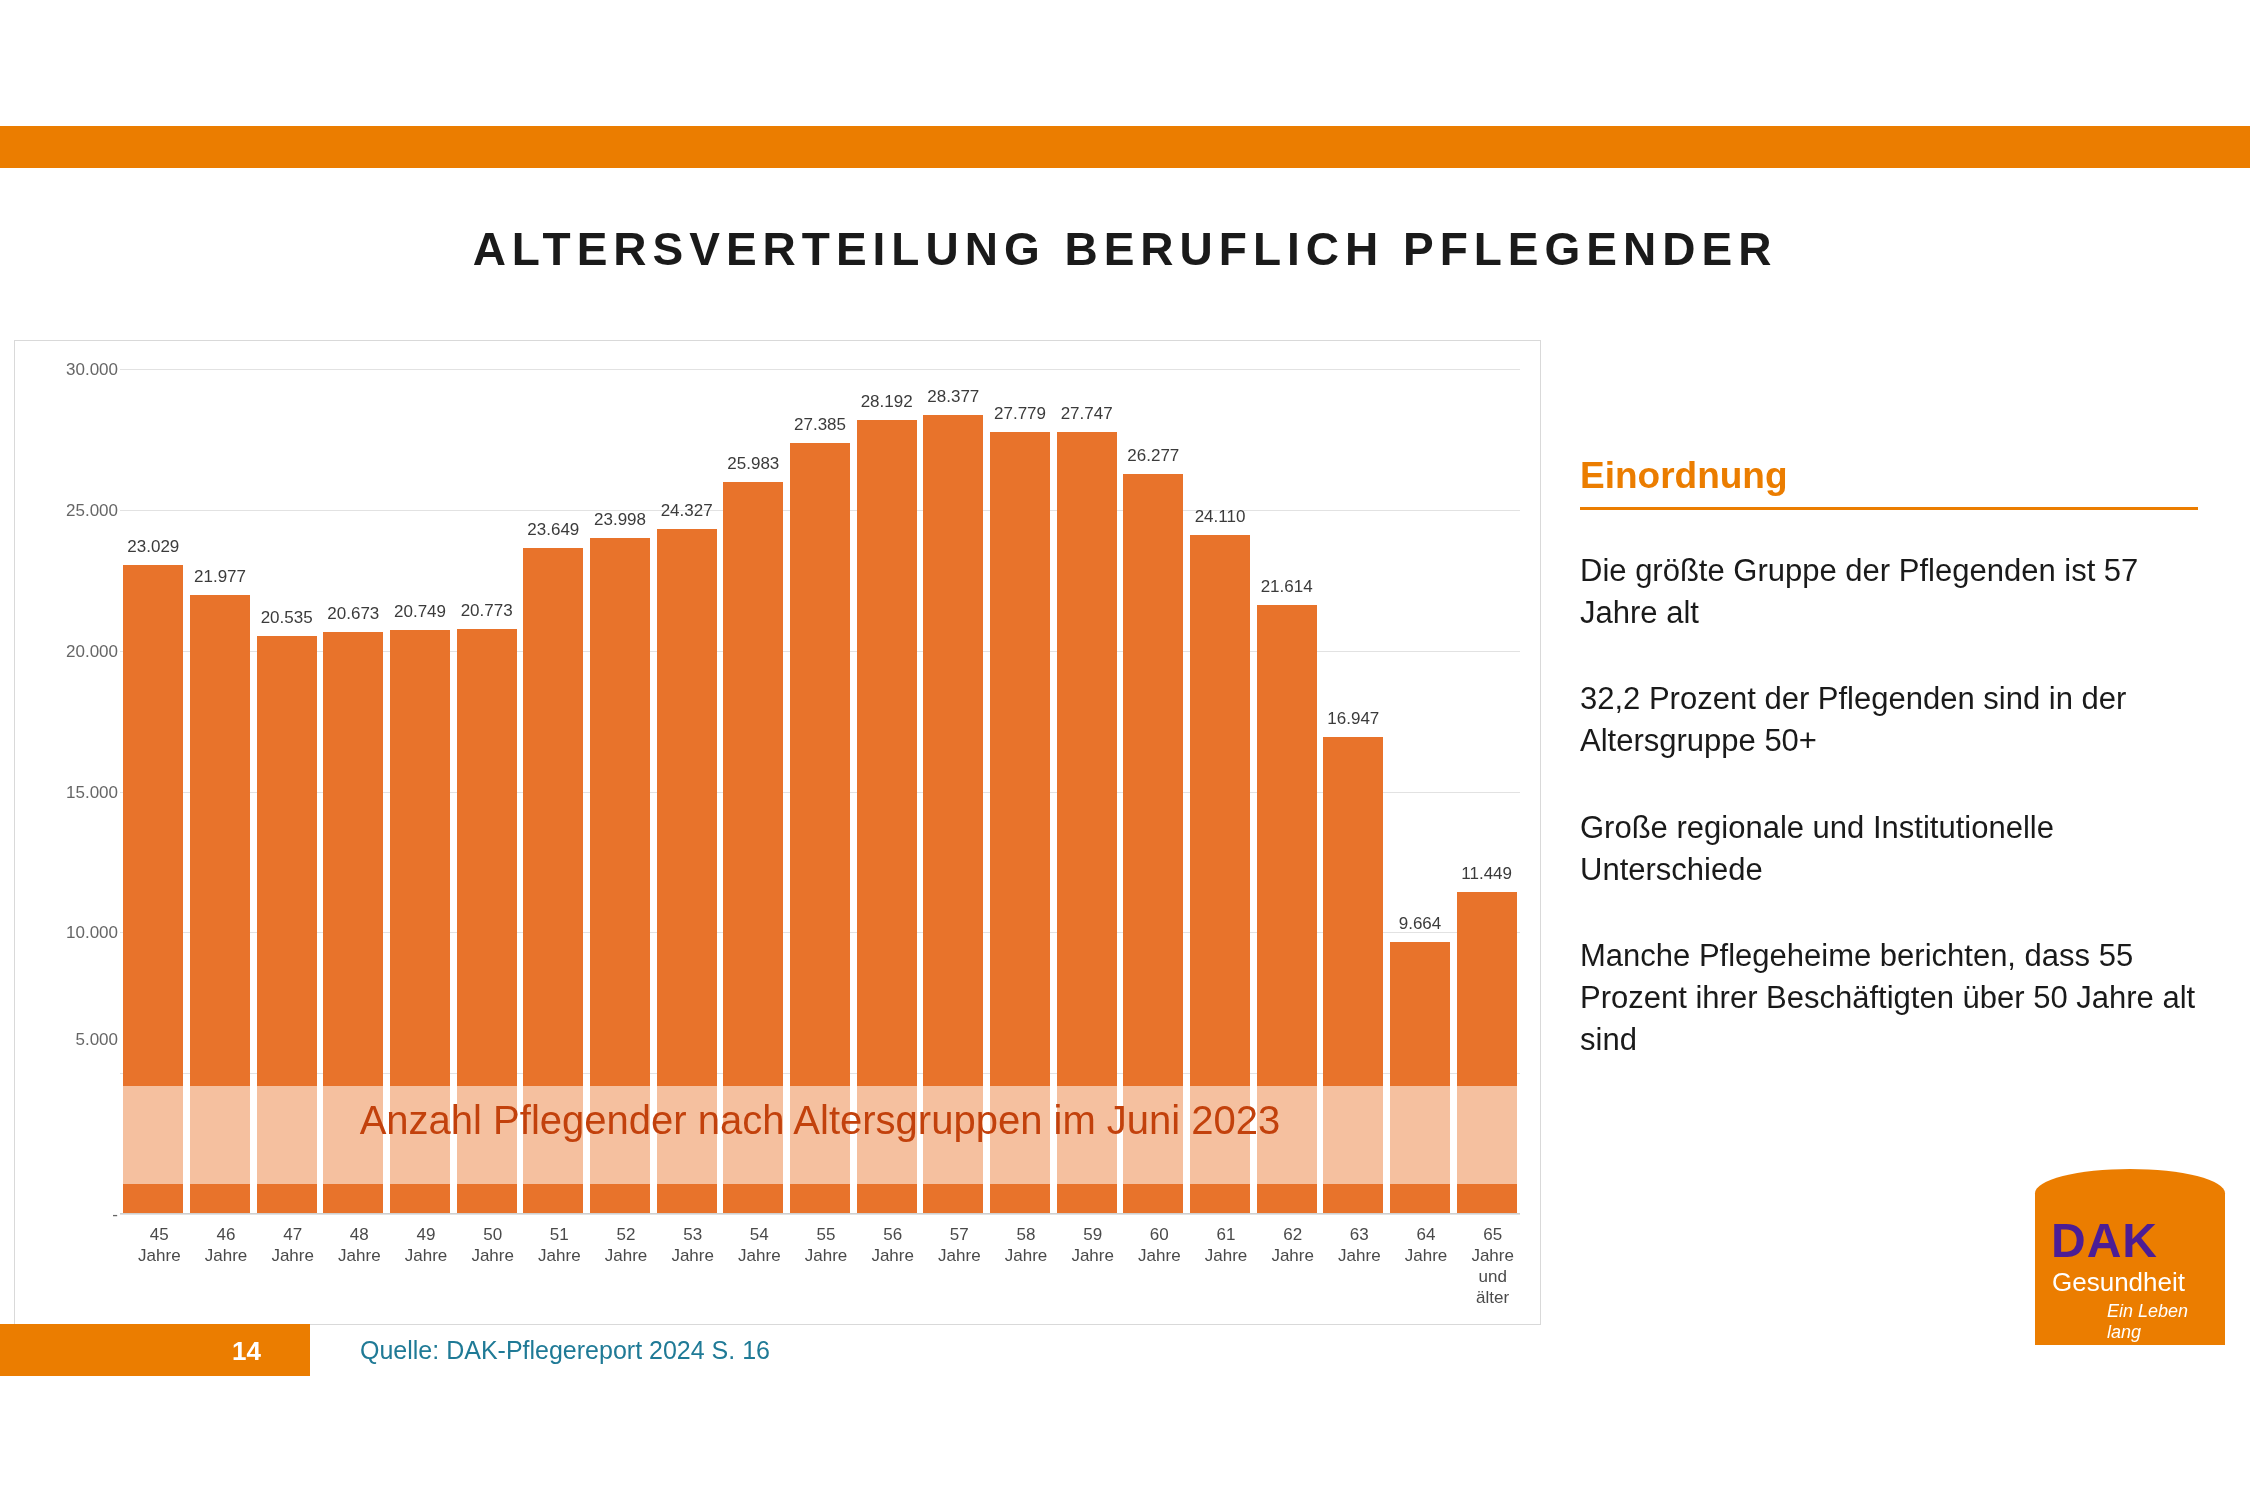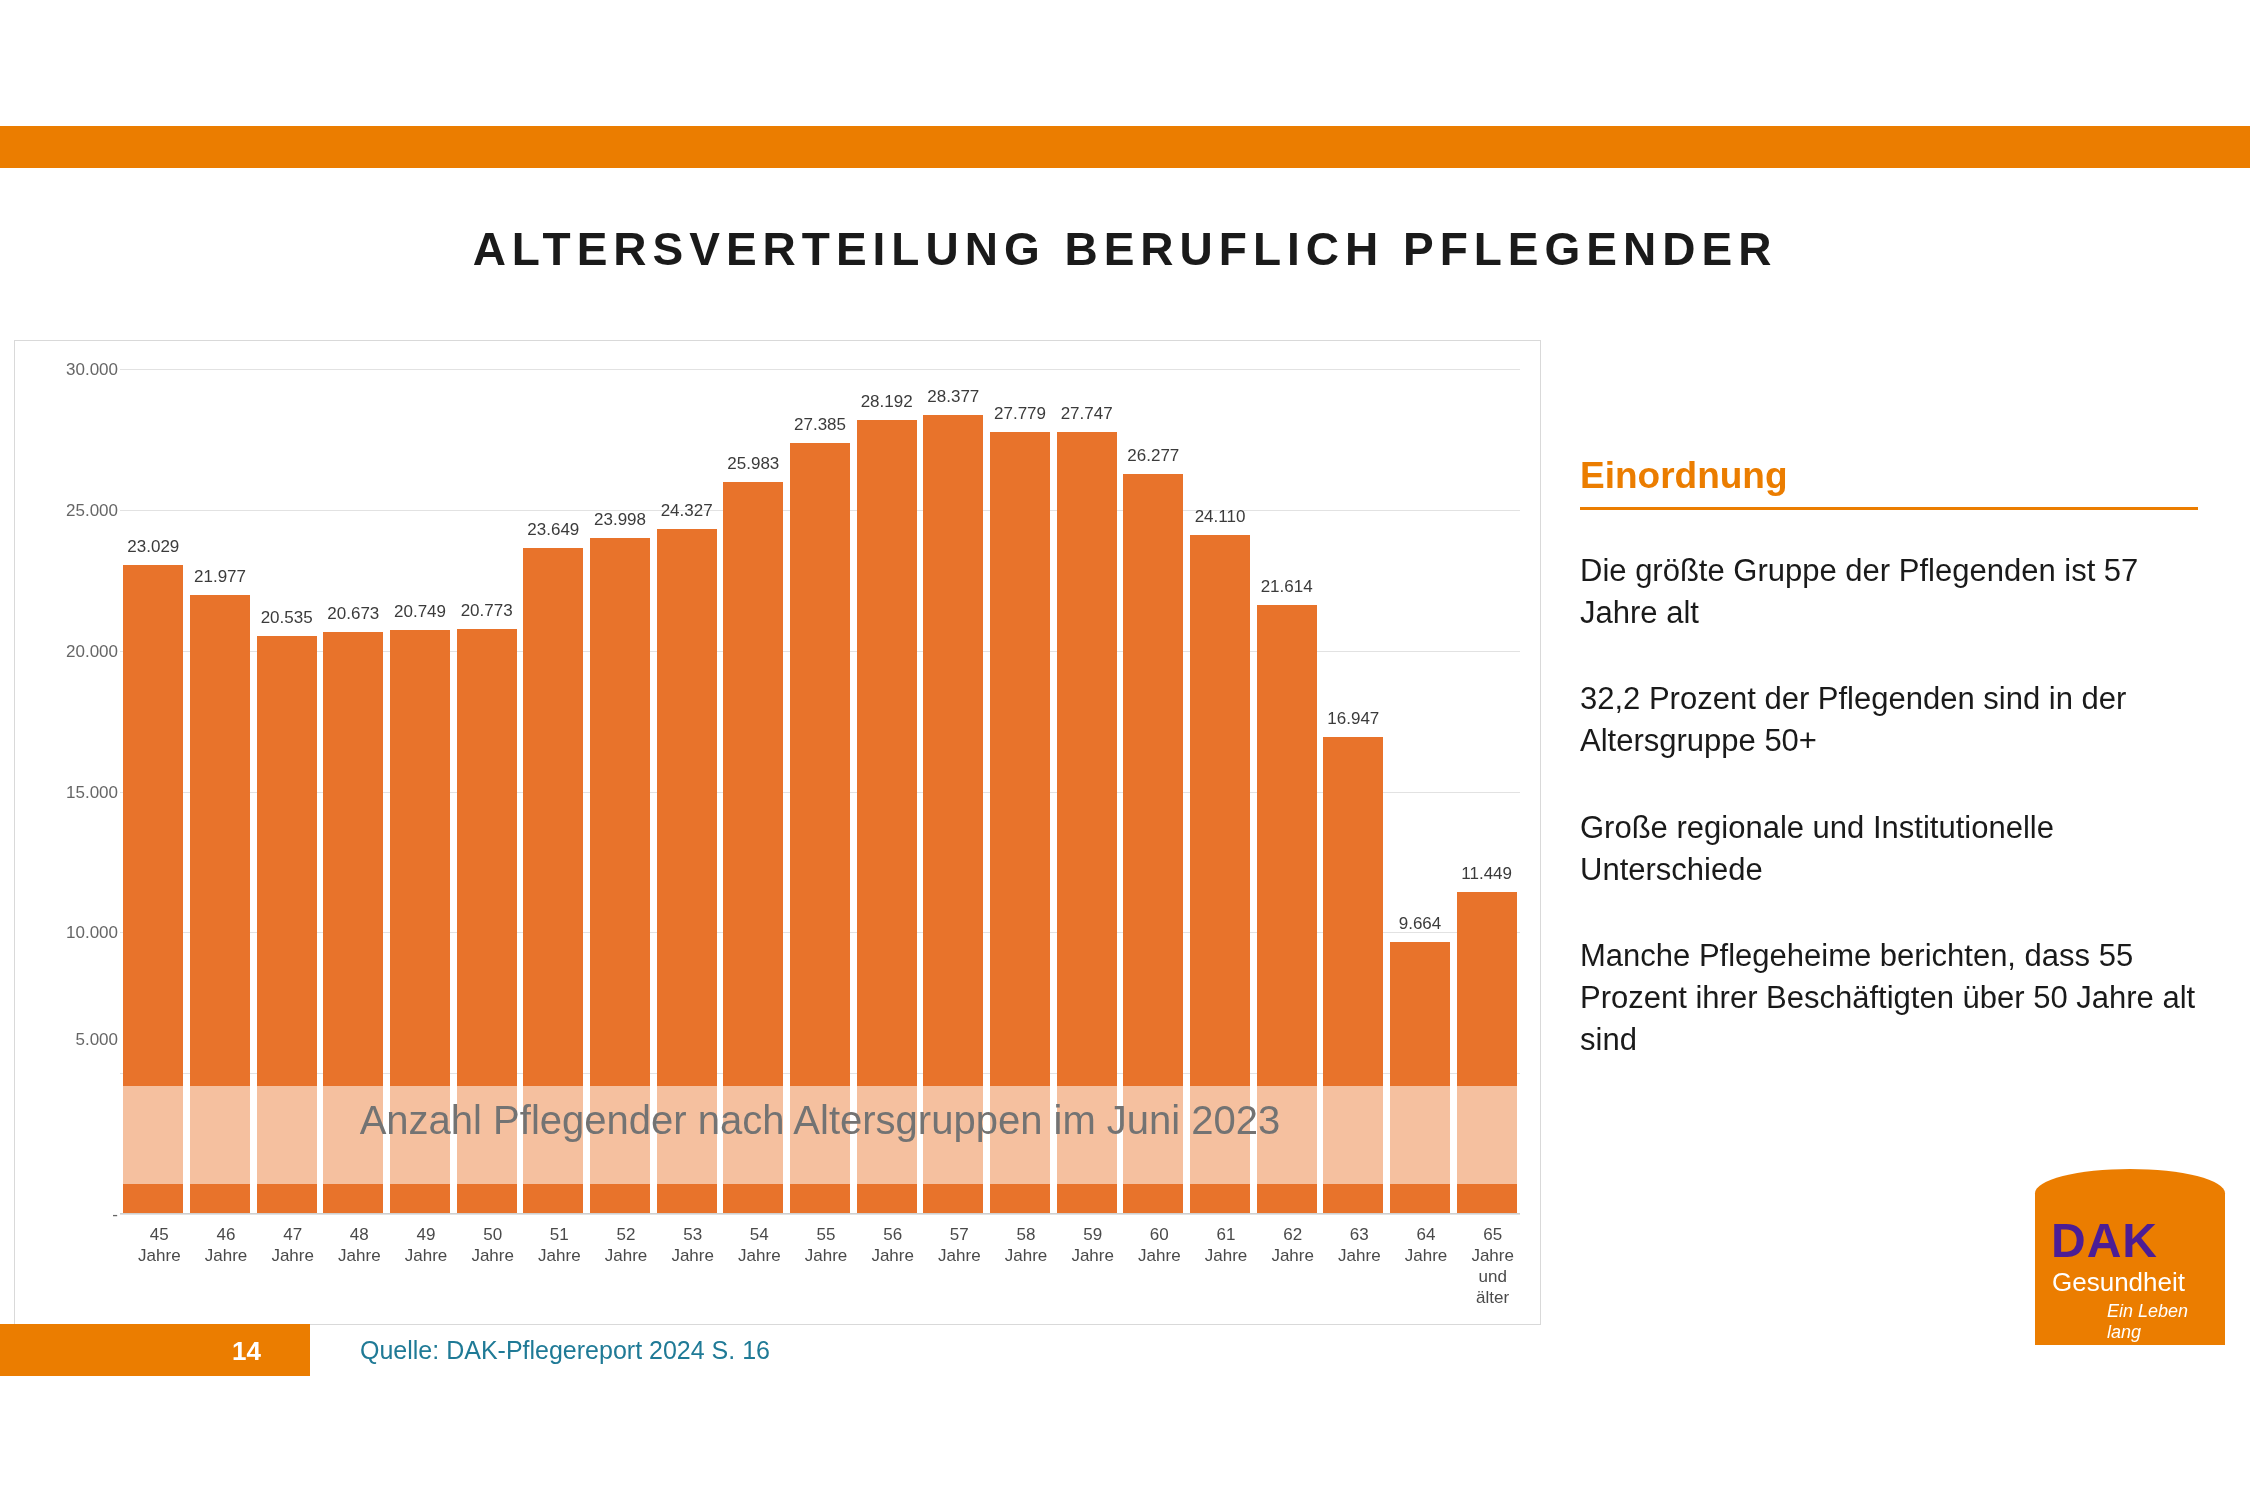--- a/index.html
+++ b/index.html
@@ -141,21 +141,21 @@
     background: rgba(255, 255, 255, 0.55);
   }
 
   #chart-overlay-title {
     position: absolute;
     left: 105px;
     top: 757px;
     width: 1400px;
     text-align: center;
     font-size: 40px;
-    color: #737373;
+    color: #c2410c;
     white-space: nowrap;
   }
 
   
   .footer-bar {
     position: absolute;
     left: 0;
     top: 1324px;
     width: 310px;
     height: 52px;

